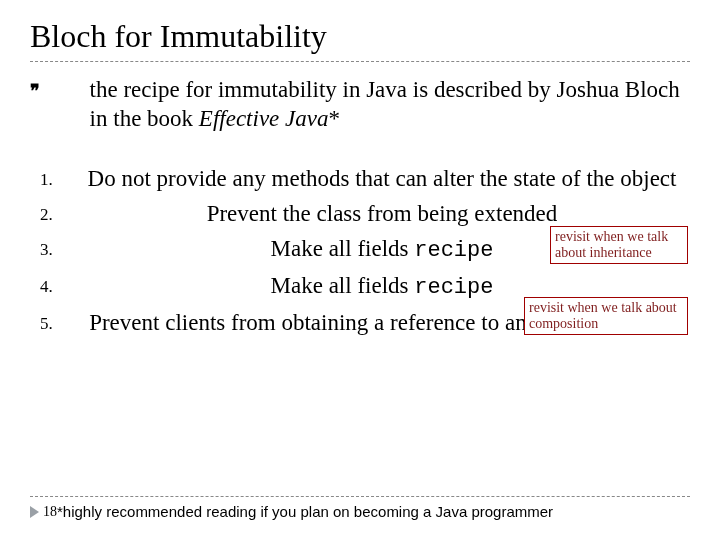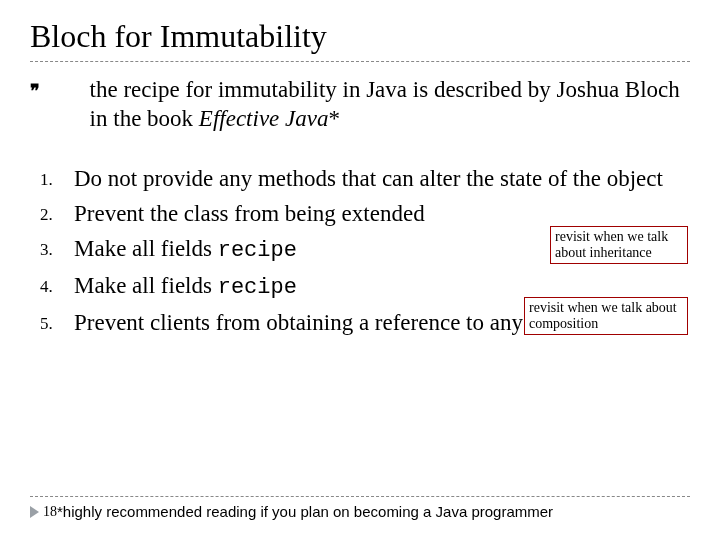--- a/index.html
+++ b/index.html
@@ -63,26 +63,27 @@
   }
   .num {
     width: 34px;
     flex-shrink: 0;
     font-size: 17px;
     padding-top: 6px;
   }
   .item {
     flex: 1;
     position: relative;
+    text-align: center;
   }
   .mono { font-family: 'Courier New', monospace; font-size: 22px; }
   .callout {
     position: absolute;
     border: 1.5px solid #a00000;
-    color: #000000;
+    color: #7f1d1d;
     font-size: 14px;
     font-family: Georgia, serif;
     line-height: 1.15;
     padding: 2px 4px;
     background: #fff;
   }
   .callout1 { top: 64px; right: 2px; width: 138px; }
   .callout2 { bottom: 4px; right: 2px; width: 164px; }
   .footer {
     position: absolute;

